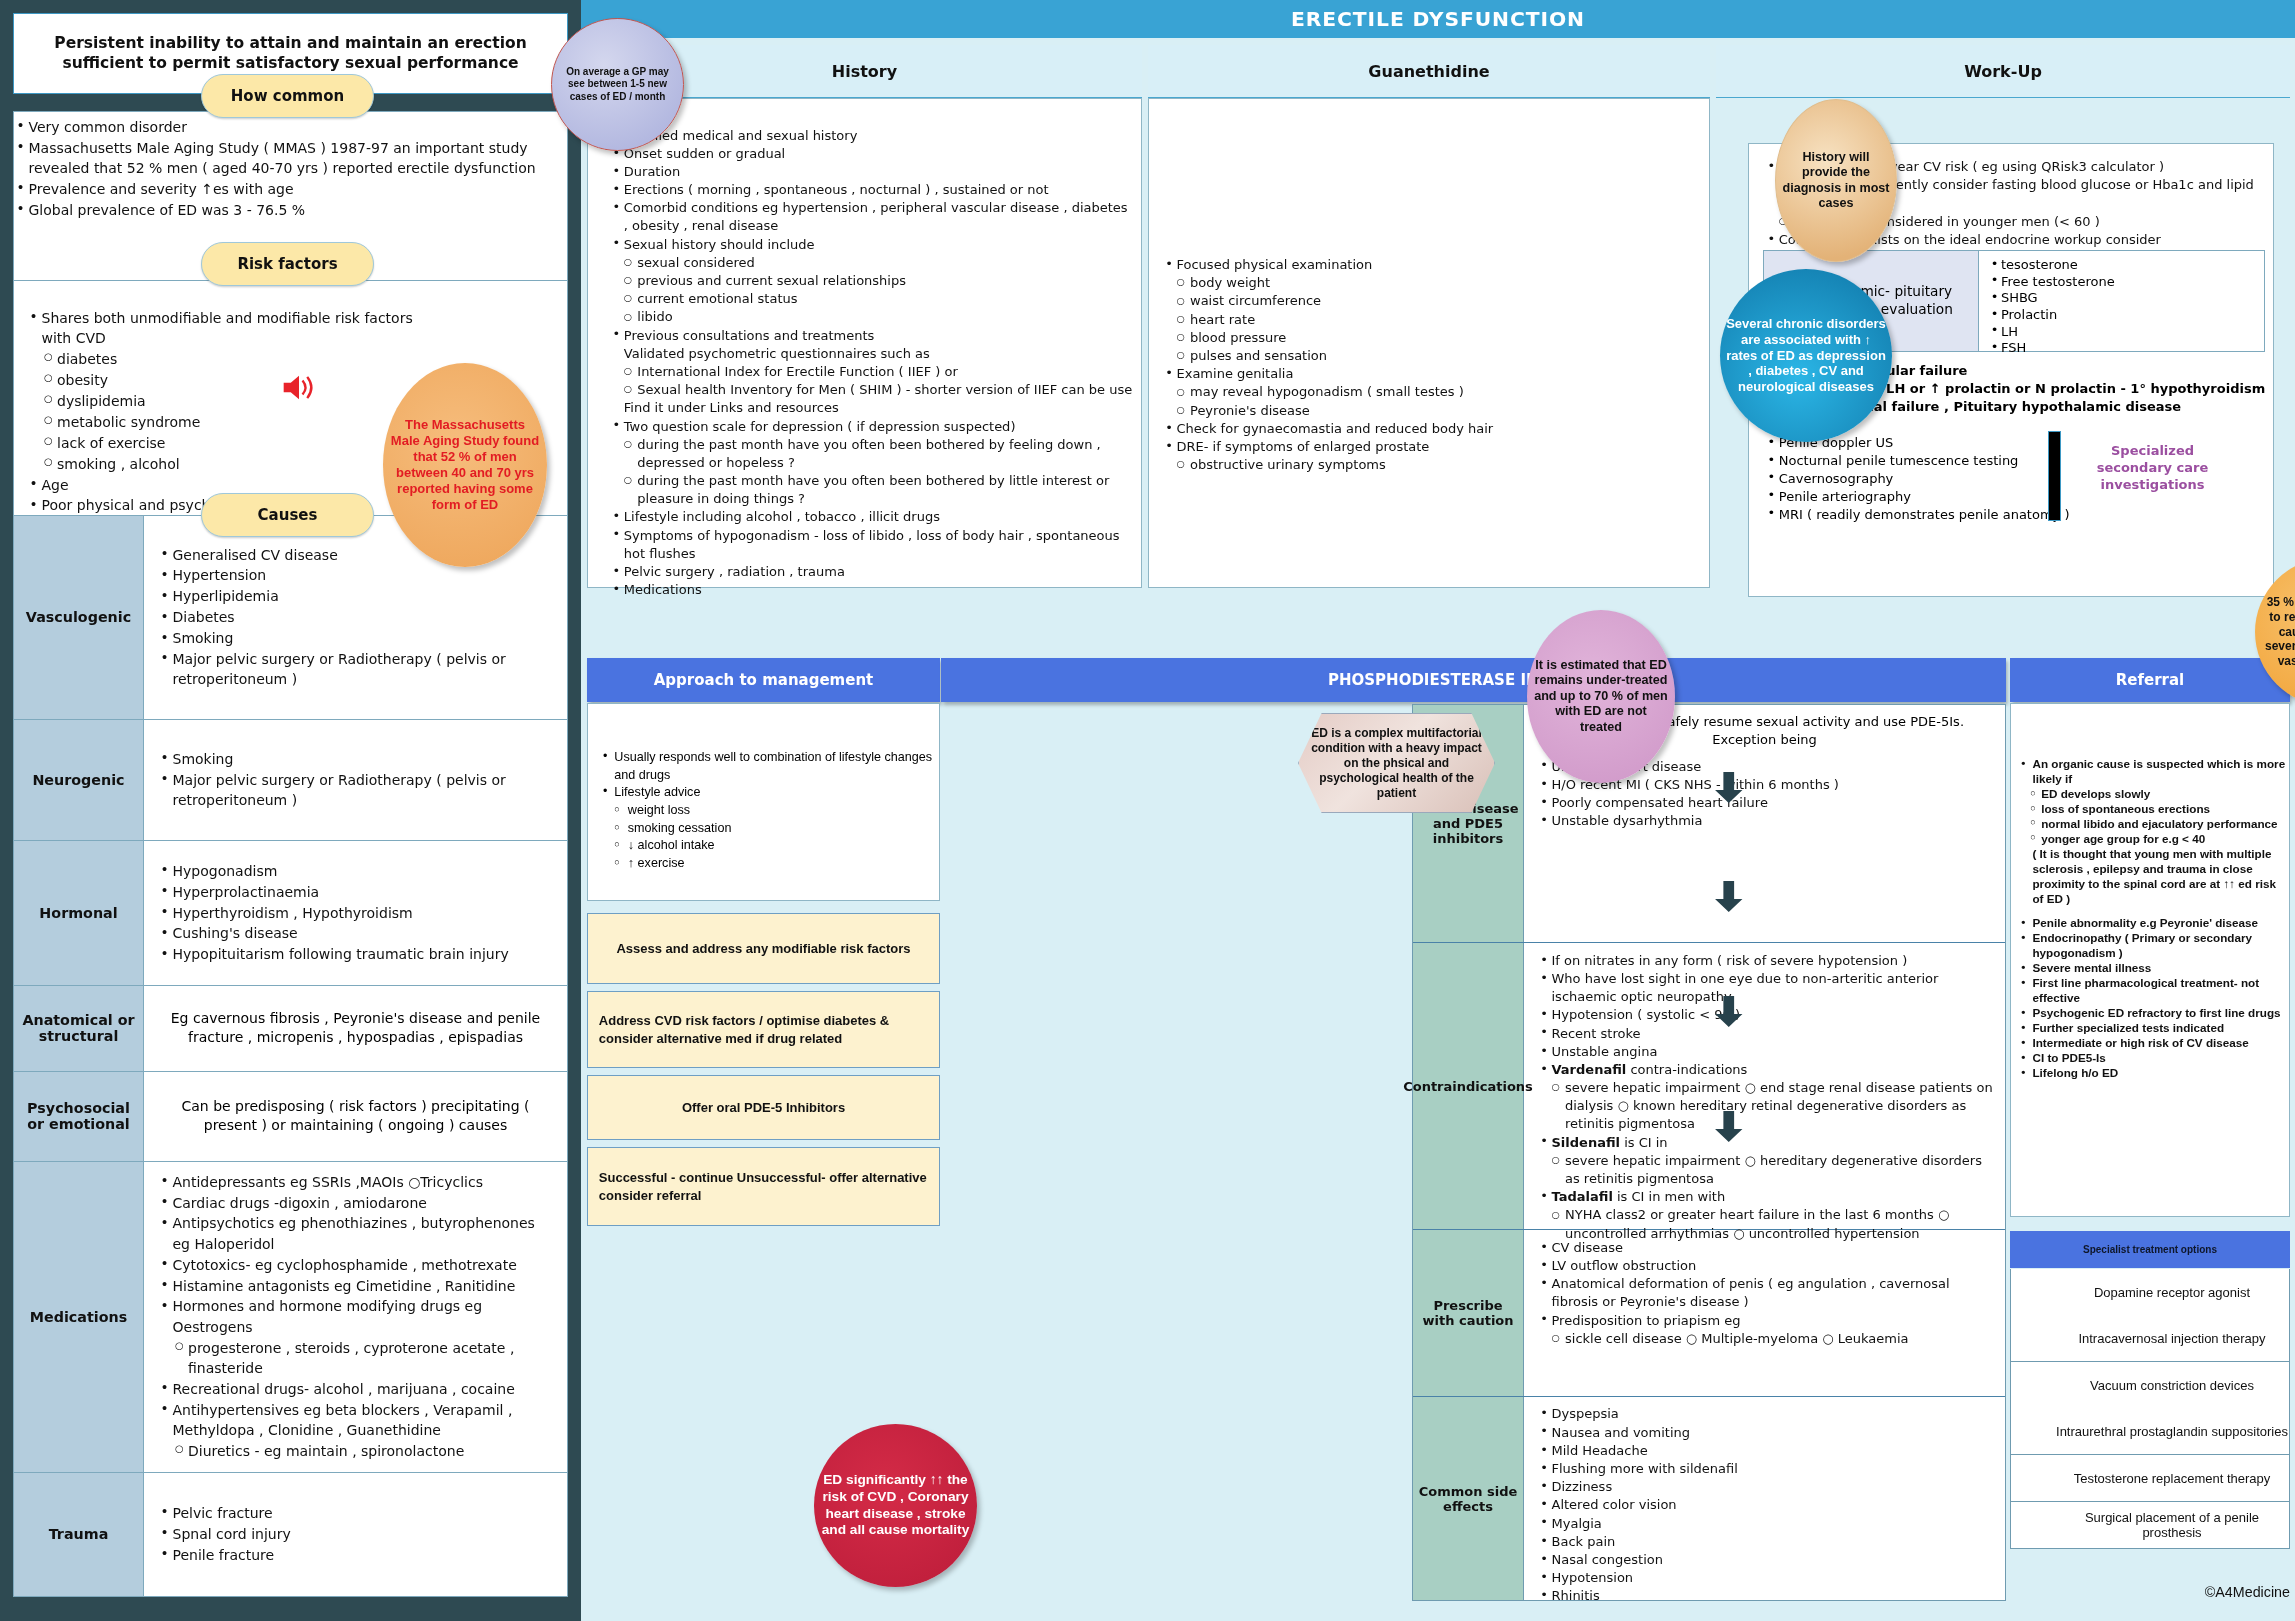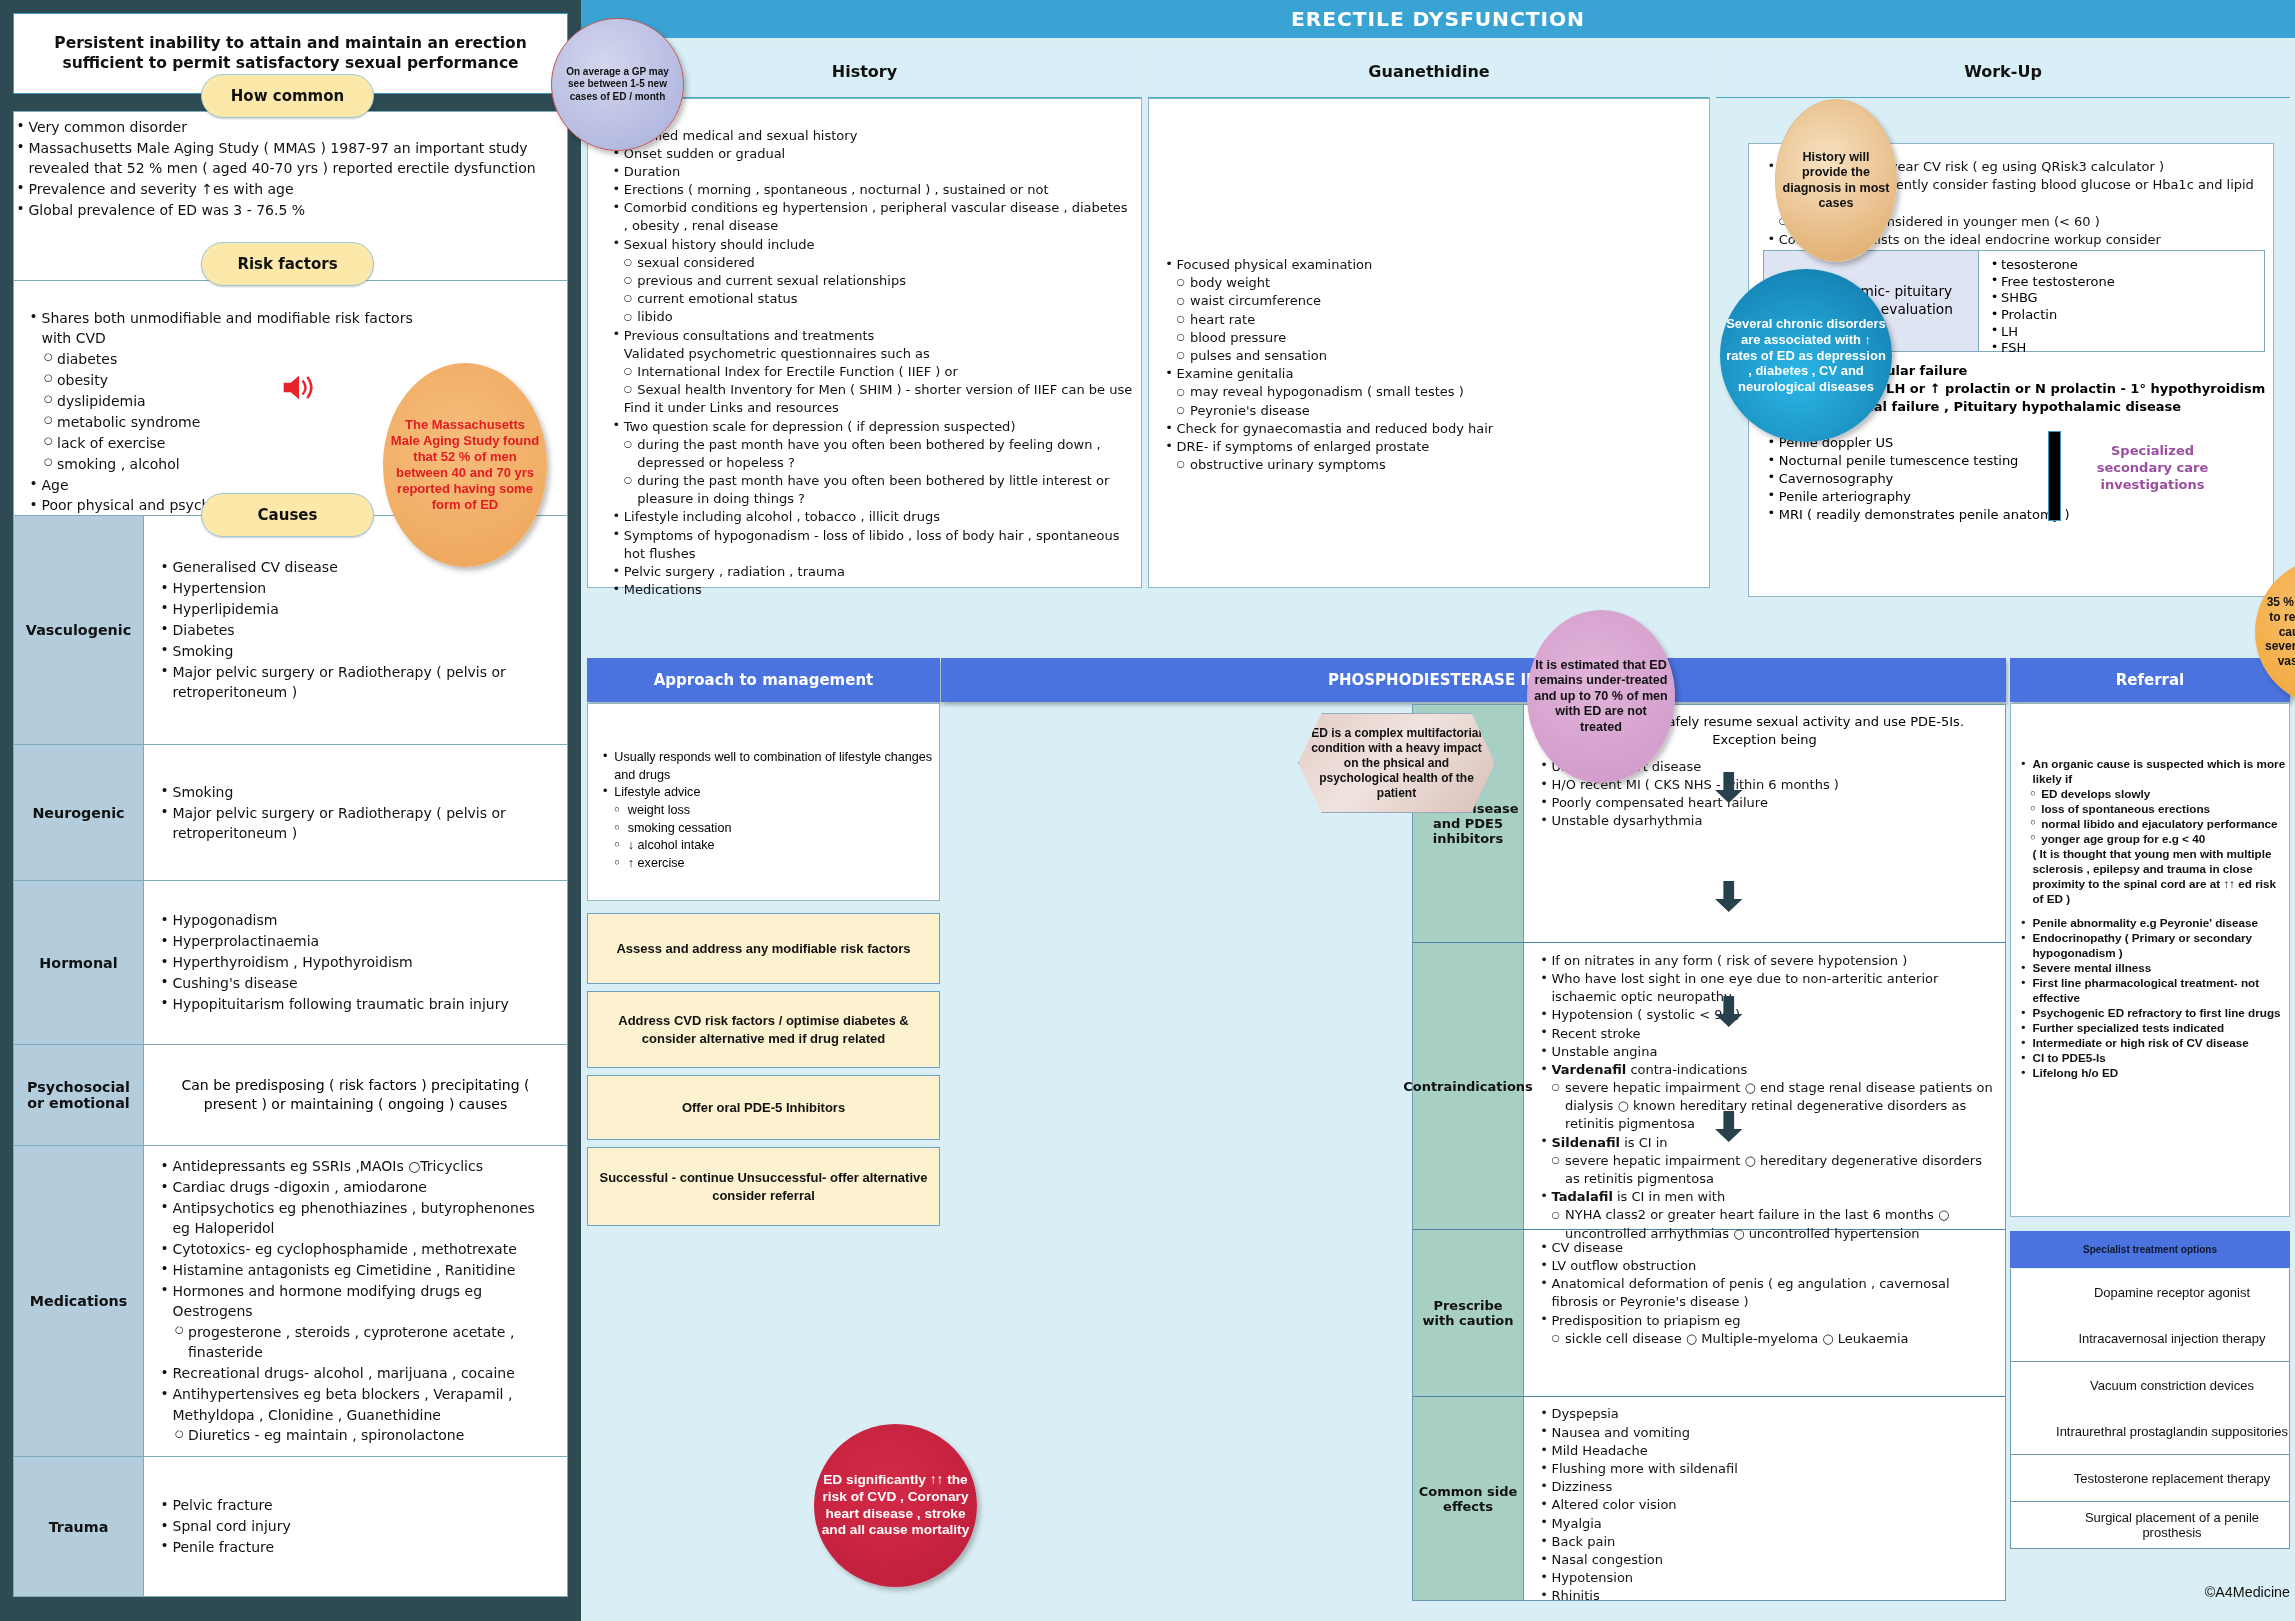--- a/index.html
+++ b/index.html
@@ -161,21 +161,21 @@
   .box-approach { left: 6px; top: 703px; width: 353px; height: 198px; }
   .body-approach { position: absolute; left: 10.8px; top: 45px; width: 335px;
                    font-family: "Liberation Sans", sans-serif; font-size: 12.6px; line-height: 1.4; }
   .body-approach li { list-style: none; position: relative; padding-left: 15.5px; }
   .body-approach li::before { content: "•"; position: absolute; left: 4.2px; top: -1.2px; }
   .body-approach li.sub { padding-left: 29px; }
   .body-approach li.sub::before { content: "○"; left: 15.5px; font-size: 9px; top: 1.2px; }
 
   .step-yellow {
     position: absolute; left: 6px; background: #fdf2cf; border: 0.6px solid #6e9fc4;
-    display: flex; align-items: center; justify-content: center; text-align: center;
+    display: flex; align-items: center; justify-content: center; 
     font-family: "Liberation Sans", sans-serif;
     font-weight: bold; font-size: 13px; line-height: 1.35; color: #111; padding: 3.6px 10.8px;
   }
   .sy1 { top: 913px; width: 353px; height: 71px; }
   .sy2 { top: 991px; width: 353px; height: 77px; }
   .sy3 { top: 1075px; width: 353px; height: 65px; }
   .sy4 { top: 1147px; width: 353px; height: 79px; }
 
   
   .flow-pill {
@@ -391,20 +391,26 @@
         <div class="ct-row" style="height: 179px;">
           <div class="ct-label">Hormonal</div>
           <div class="ct-cell">
             <ul class="lp-list">
               <li>Hypogonadism</li>
               <li>Hyperprolactinaemia</li>
               <li>Hyperthyroidism , Hypothyroidism</li>
               <li>Cushing's disease</li>
               <li>Hypopituitarism following traumatic brain injury</li>
             </ul>
+          </div>
+        </div>
+        <div class="ct-row" style="height: 105px;">
+          <div class="ct-label">Anatomical or structural</div>
+          <div class="ct-cell center">
+            <div style="font-size: 14px; line-height: 1.35; width: 100%; text-align: center;">Eg cavernous fibrosis , Peyronie's disease and penile fracture , micropenis , hypospadias , epispadias</div>
           </div>
         </div>
         <div class="ct-row" style="height: 111px;">
           <div class="ct-label">Psychosocial or emotional</div>
           <div class="ct-cell center">
             <div style="font-size: 14px; line-height: 1.35; width: 100%; text-align: center;">Can be predisposing ( risk factors ) precipitating ( present ) or maintaining ( ongoing  ) causes</div>
           </div>
         </div>
         <div class="ct-row" style="height: 311px;">
           <div class="ct-label">Medications</div>

